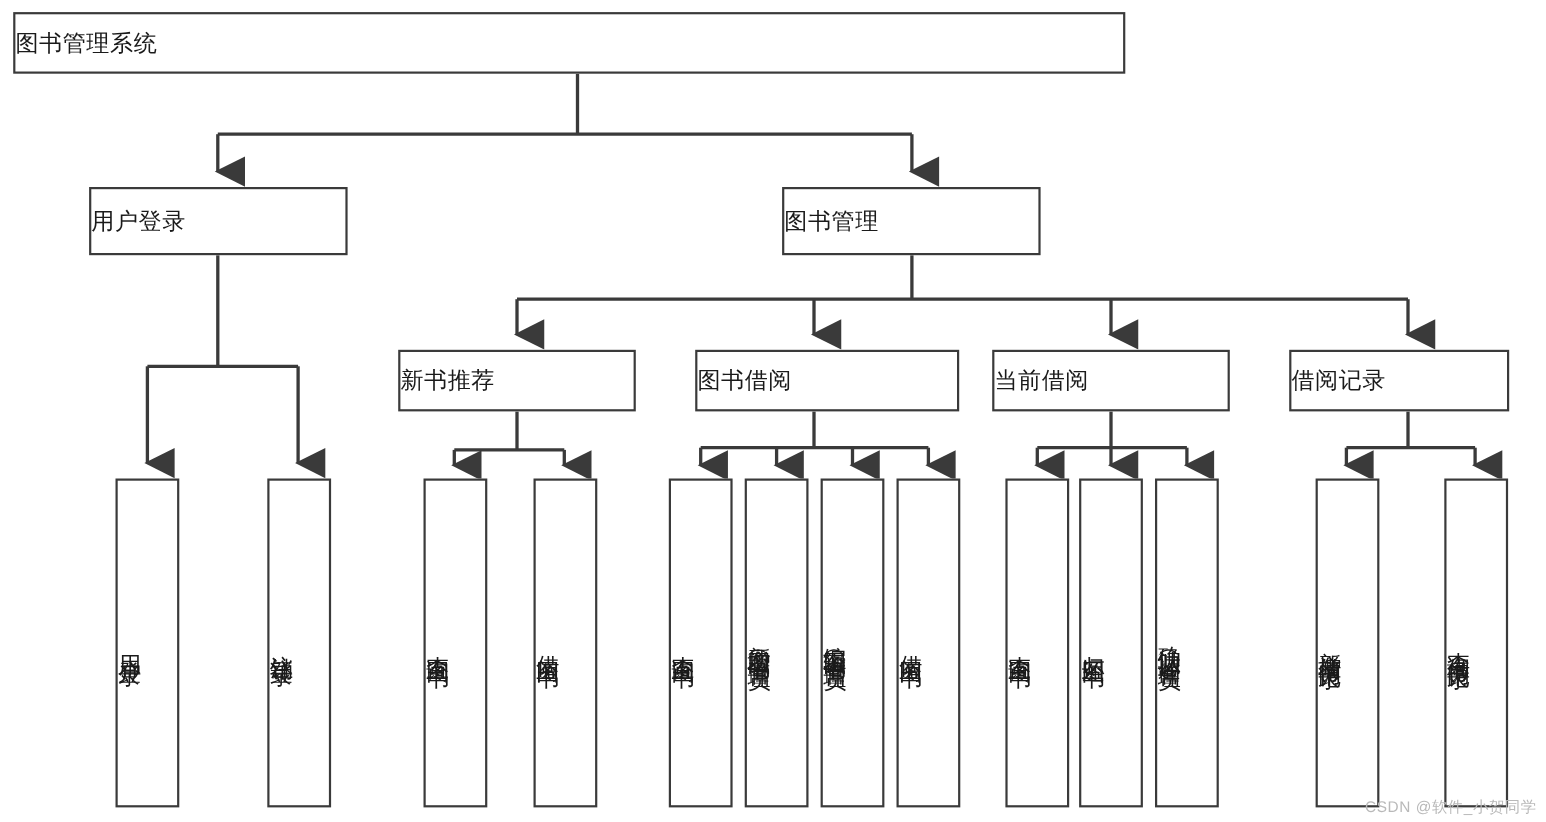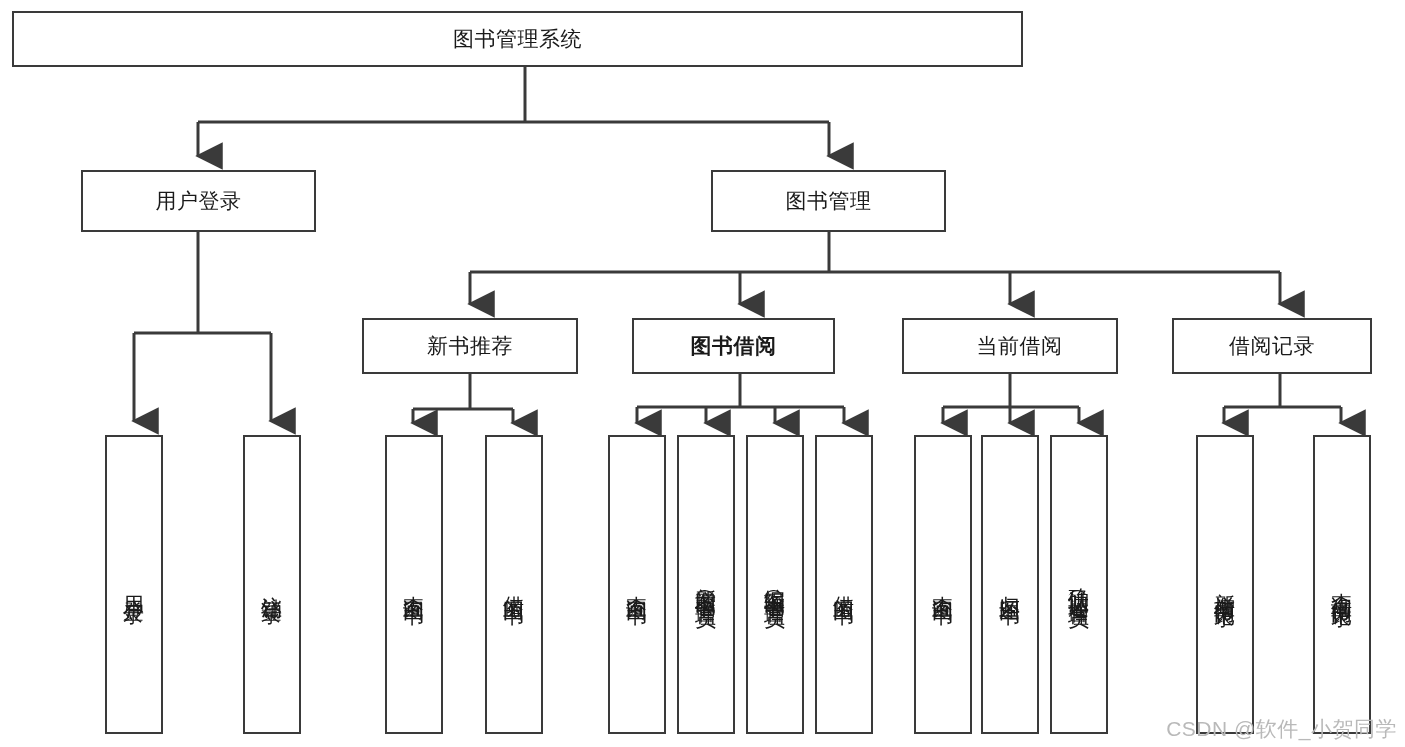--- a/index.html
+++ b/index.html
@@ -26,21 +26,20 @@
     height: 747px;
     pointer-events: none;
   }
   .node {
     position: absolute;
     box-sizing: border-box;
     border: 2px solid #3a3a3a;
     background: #ffffff;
     display: flex;
     align-items: center;
-    justify-content: center;
     color: #1a1a1a;
   }
   .node.horiz {
     font-size: 21px;
     letter-spacing: 0.5px;
   }
   .node.vert {
     font-size: 21px;
     padding: 8px 0;
   }
@@ -48,21 +47,21 @@
     writing-mode: vertical-rl;
     text-orientation: upright;
     letter-spacing: 3px;
     line-height: 1;
     white-space: nowrap;
   }
   .watermark {
     position: absolute;
     right: 8px;
     bottom: 4px;
-    font-size: 21px;
+    font-size: 14px;
     color: #b9b9b9;
     letter-spacing: 0.5px;
     white-space: nowrap;
   }
 </style>
 </head>
 <body>
 
 <div id="canvas">
 
@@ -123,24 +122,24 @@
   <div class="node horiz" style="left:81px; top:170px; width:235px; height:62px;">
     <span>用户登录</span>
   </div>
   <div class="node horiz" style="left:362px; top:318px; width:216px; height:56px;">
     <span>新书推荐</span>
   </div>
 
   <div class="node horiz" style="left:711px; top:170px; width:235px; height:62px;">
     <span>图书管理</span>
   </div>
-  <div class="node horiz" style="left:632px; top:318px; width:203px; height:56px;font-weight:bold;">
+  <div class="node horiz" style="left:632px; top:318px; width:240px; height:56px;">
     <span>图书借阅</span>
   </div>
-  <div class="node horiz" style="left:902px; top:318px; width:216px; height:56px;padding-left:19px;">
+  <div class="node horiz" style="left:902px; top:318px; width:216px; height:56px;">
     <span>当前借阅</span>
   </div>
   <div class="node horiz" style="left:1172px; top:318px; width:200px; height:56px;">
     <span>借阅记录</span>
   </div>
 
   <div class="node vert" style="left:105px; top:435px; width:58px; height:299px;">
     <span class="vtext">用户登录</span>
   </div>
   <div class="node vert" style="left:243px; top:435px; width:58px; height:299px;">

